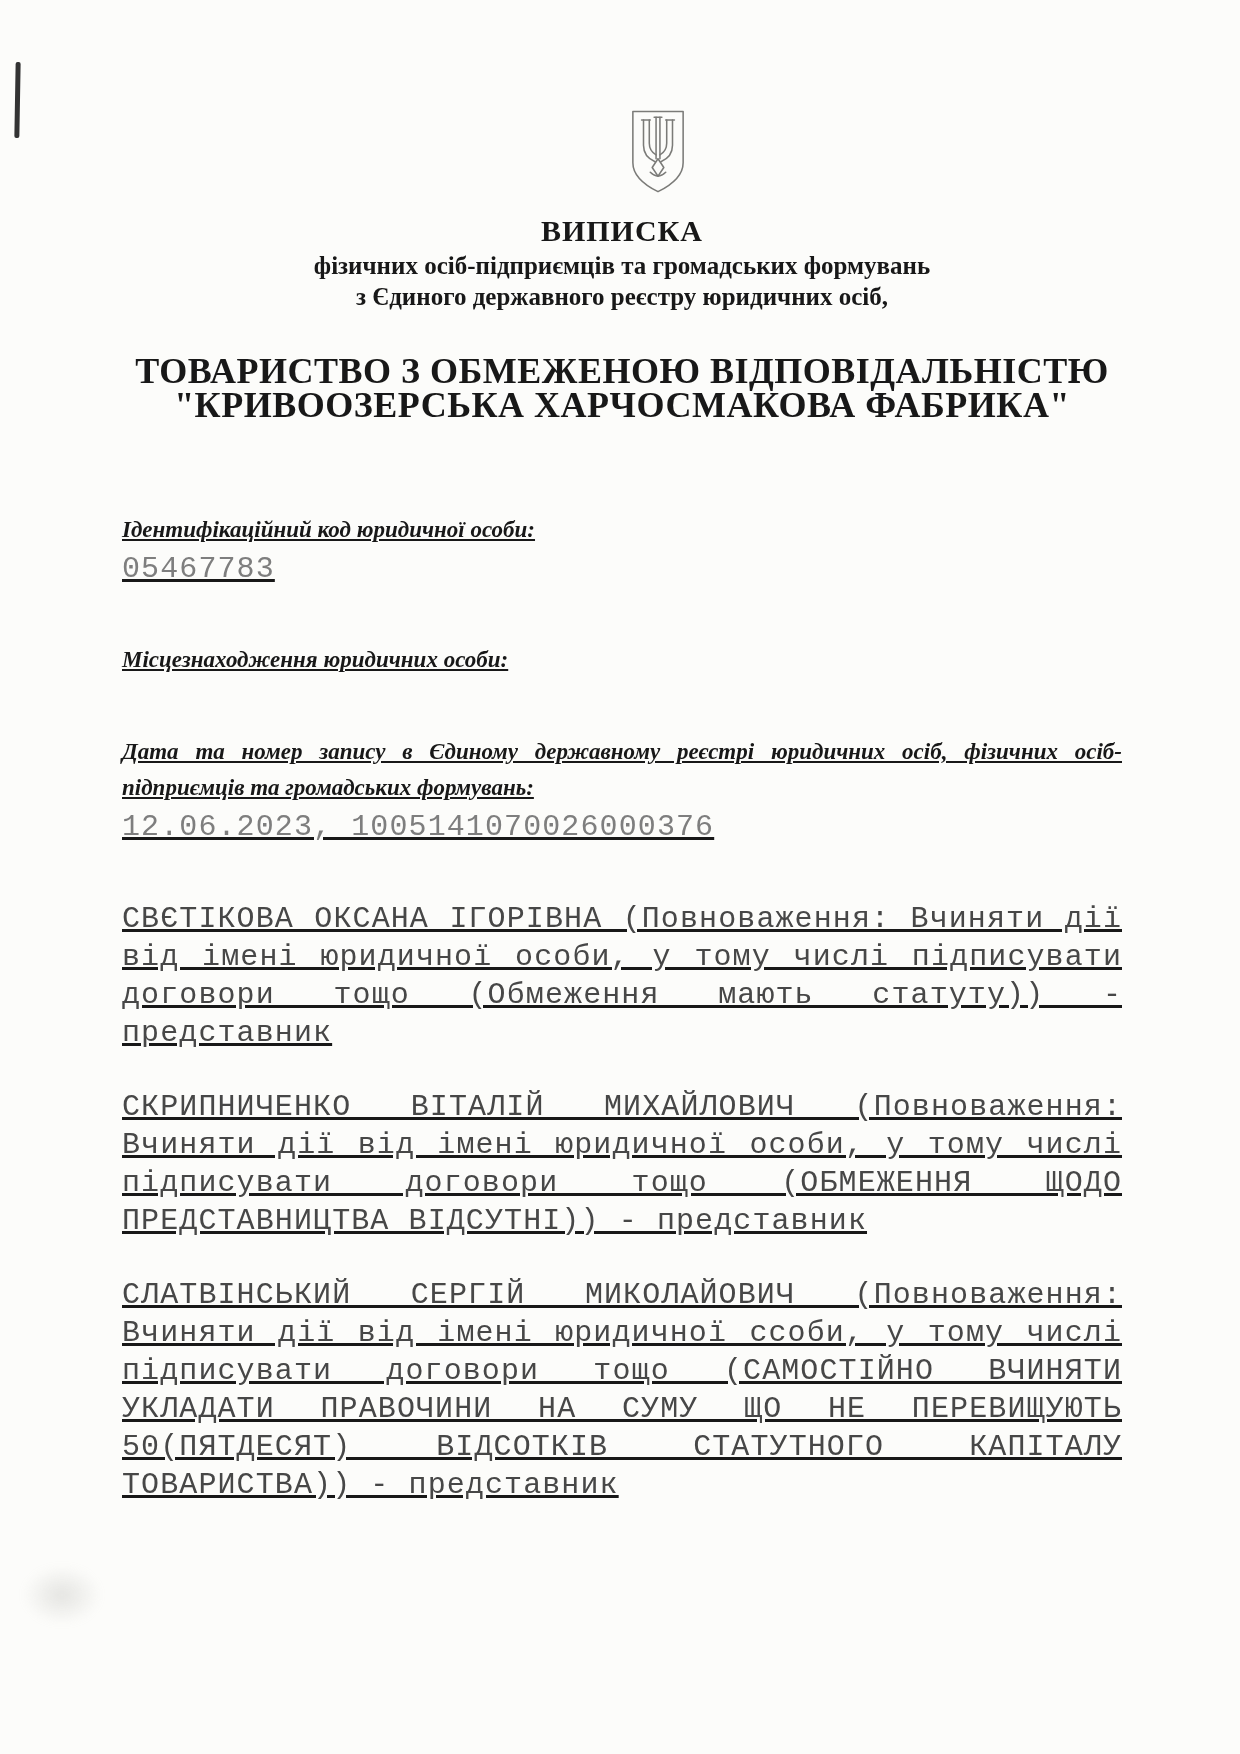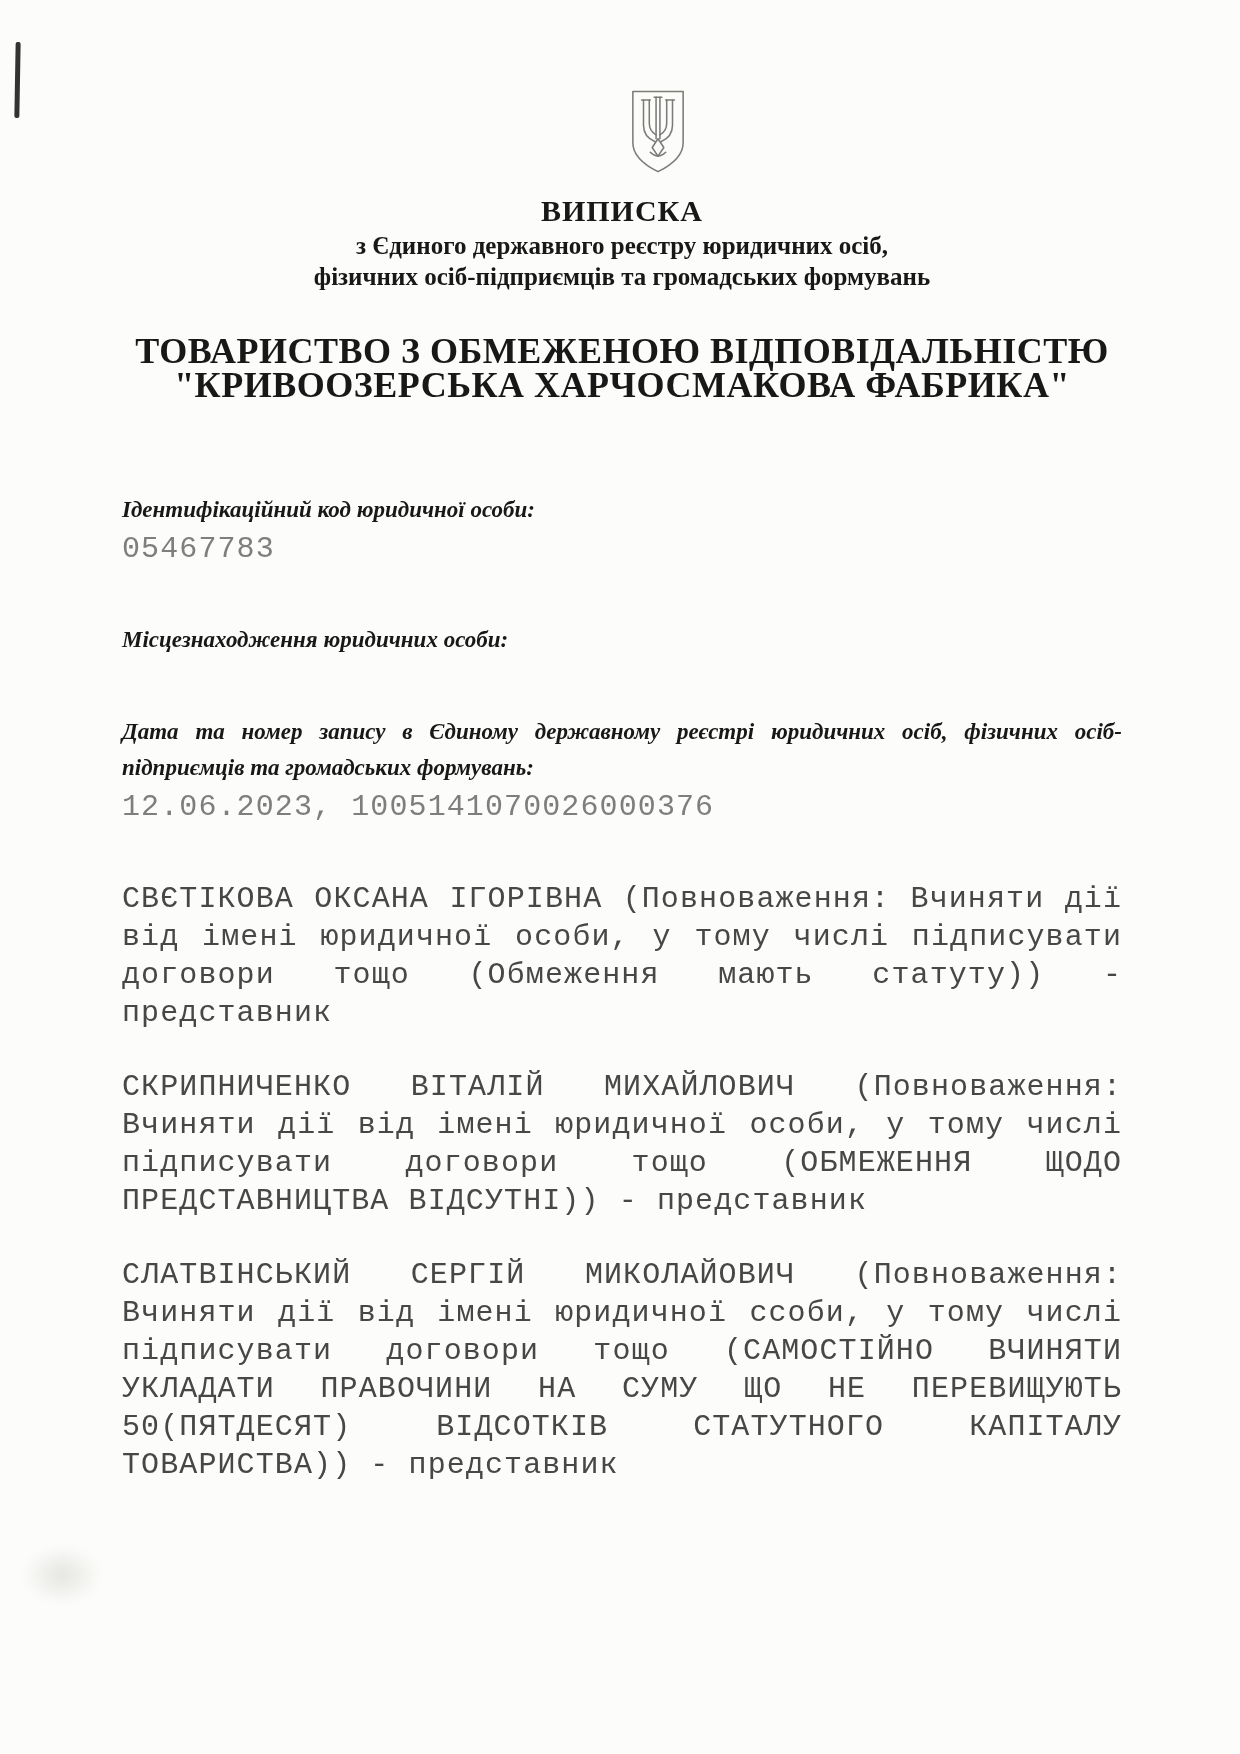--- a/index.html
+++ b/index.html
@@ -16,20 +16,21 @@
     background:var(--paper);
     font-family:"Liberation Serif","DejaVu Serif",serif;
     color:var(--text);
     position:relative;
     overflow:hidden;
   }
   .page{
     position:relative;
     width:1240px;height:1352px;
     padding:88px 118px 0 122px;
+    margin-top:20px;
   }
   
   .artifact-line{
     position:absolute;left:15px;top:42px;width:5px;height:76px;
     background:#333;border-radius:2px;transform:rotate(1deg);
   }
   .artifact-smudge{
     position:absolute;left:22px;top:1545px;width:80px;height:60px;
     background:radial-gradient(ellipse at center,#b9b9b4 0%,rgba(200,200,195,0) 70%);
     opacity:.35;filter:blur(4px);
@@ -42,21 +43,21 @@
     font-size:30px;font-weight:bold;letter-spacing:1px;
   }
   .doc-subtitle{
     font-size:25px;font-weight:bold;line-height:31px;
   }
   .company{
     margin-top:42px;
     font-size:36px;font-weight:bold;line-height:34px;letter-spacing:.5px;
   }
   
-  .section{margin-top:56px;}
+  .section{margin-top:56px;text-decoration:underline;}
   .section.first{margin-top:90px;}
   .sec-heading{
     font-size:23px;font-weight:bold;font-style:italic;
     line-height:36px;color:var(--text);
     text-align:justify;
   }
   .mono{
     font-family:"Liberation Mono","DejaVu Sans Mono",monospace;
     font-size:30px;letter-spacing:1.1px;
     text-align:justify;
@@ -90,22 +91,22 @@
       <path d="M45,12 V38 Q45,50 33,55"></path>
       <path d="M39,12 V36 Q39,44 32,48"></path>
       <path d="M28,9 V52"></path>
       <path d="M32,9 V52"></path>
       <path d="M30,52 L24,61 L30,70 L36,61 Z"></path>
       <path d="M22,66 Q30,74 38,66"></path>
     </svg>
 
     <h1 class="doc-title">ВИПИСКА</h1>
 
+    <div class="doc-subtitle">фізичних осіб-підприємців та громадських формувань</div>
     <div class="doc-subtitle">з Єдиного державного реєстру юридичних осіб,</div>
-    <div class="doc-subtitle">фізичних осіб-підприємців та громадських формувань</div>
 
     <div class="company">
       <div>ТОВАРИСТВО З ОБМЕЖЕНОЮ ВІДПОВІДАЛЬНІСТЮ</div>
       <div>"КРИВООЗЕРСЬКА ХАРЧОСМАКОВА ФАБРИКА"</div>
     </div>
   </header>
 
   <main>
 
     <section class="section first">

